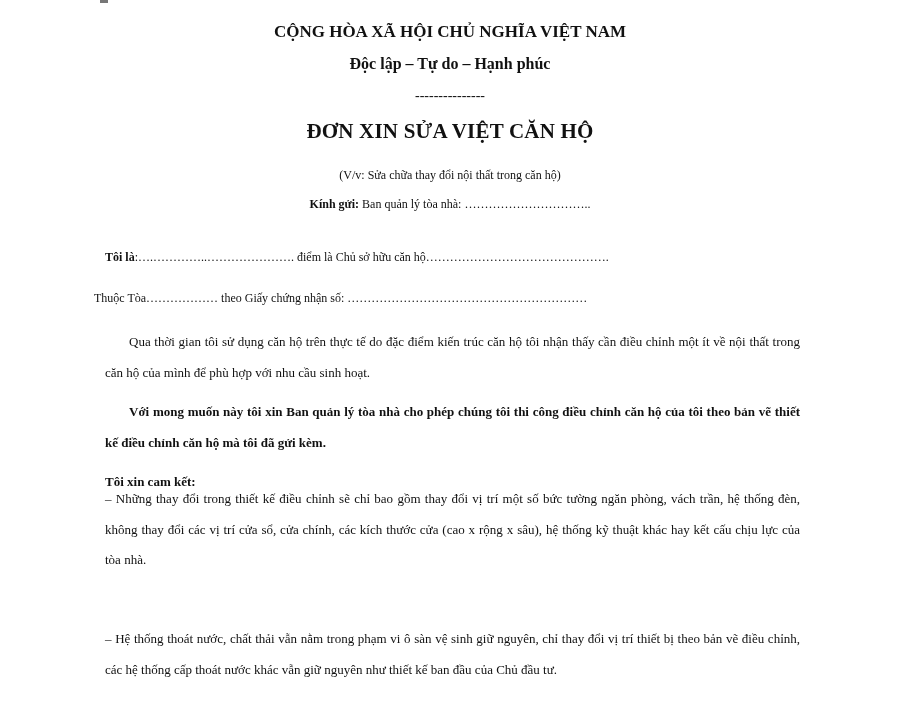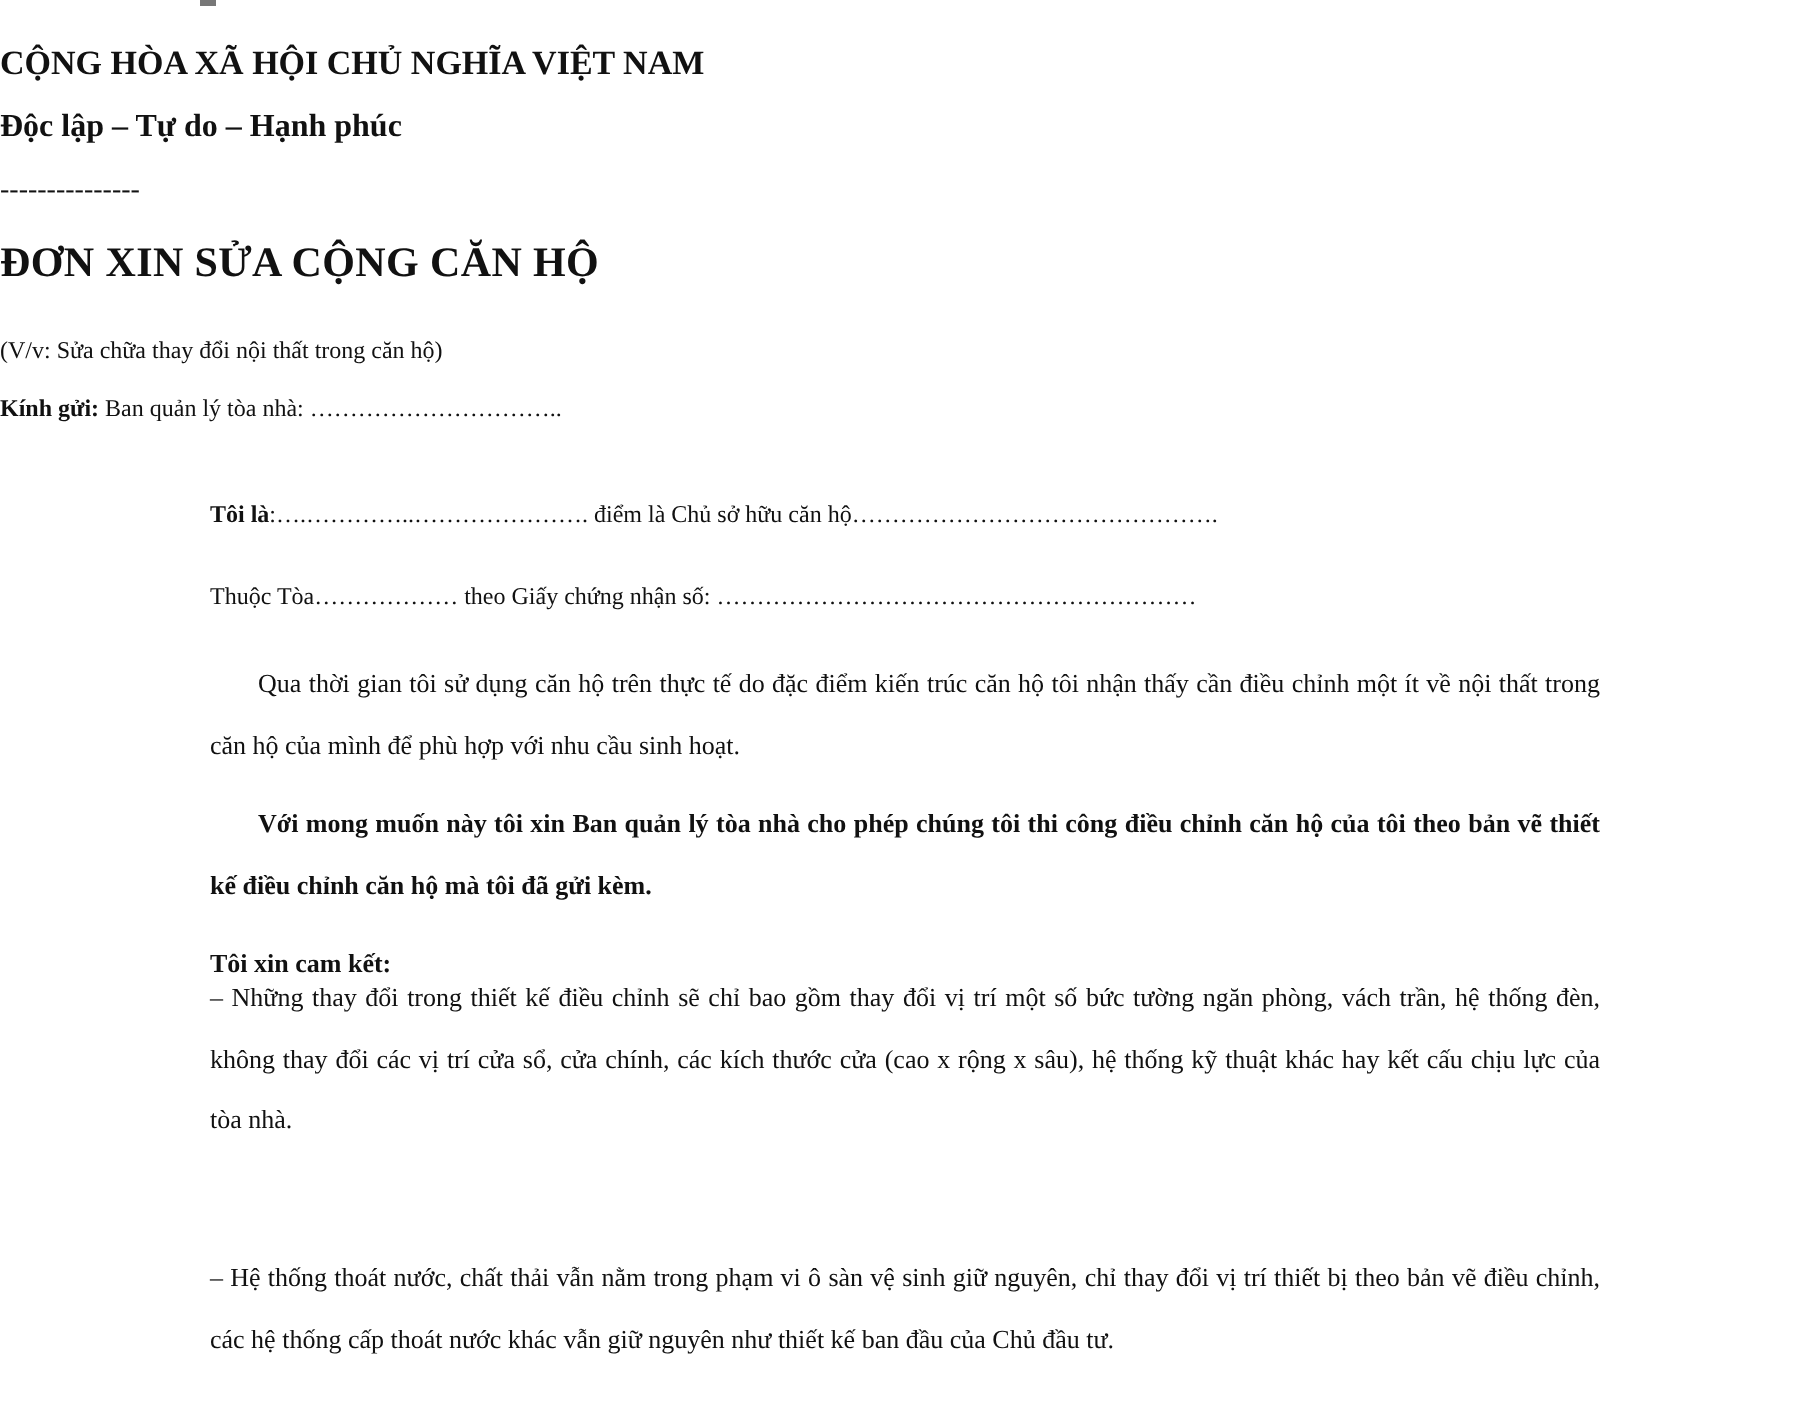--- a/index.html
+++ b/index.html
@@ -6,21 +6,21 @@
     body {
       width: 900px; height: 710px; overflow: hidden; position: relative;
       font-family: "Liberation Serif", "DejaVu Serif", serif;
       color: #111111;
     }
     .corner-mark {
       position: absolute; left: 100px; top: 0; width: 8px; height: 3px;
       background: #777;
     }
     .page { position: absolute; left: 0; top: 0; width: 900px; }
-    .center { }
+    .center { text-align: center; }
     .line { position: absolute; left: 0; width: 900px; font-size: 12px; white-space: nowrap; }
     .bold { font-weight: bold; }
     .h1 { font-size: 17px; font-weight: bold; }
     .h2 { font-size: 16px; font-weight: bold; }
     .title { font-size: 21px; font-weight: bold; letter-spacing: 0.2px; }
     .para { position: absolute; left: 105px; width: 695px; font-size: 13px; line-height: 30.5px; text-align: justify; }
     .para p { margin: 0; }
     .indent { text-indent: 24px; }
     .dashes { font-size: 14px; letter-spacing: 0px; }
   </style>
@@ -28,32 +28,32 @@
 <body>
 
 <div class="corner-mark"></div>
 
 <div class="page">
 
   <div class="line center h1" style="top:22px;">CỘNG HÒA XÃ HỘI CHỦ NGHĨA VIỆT NAM</div>
   <div class="line center h2" style="top:55px;">Độc lập – Tự do – Hạnh phúc</div>
   <div class="line center dashes" style="top:88px;">---------------</div>
 
-  <div class="line center title" style="top:119px;">ĐƠN XIN SỬA CỘNG CĂN HỘ</div>
+  <div class="line center title" style="top:119px;">ĐƠN XIN SỬA VIỆT CĂN HỘ</div>
   <div class="line center" style="top:168px;">(V/v: Sửa chữa thay đổi nội thất trong căn hộ)</div>
 
   <div class="line center" style="top:197px;">
     <span class="bold">Kính gửi:</span><span> Ban quản lý tòa nhà: …………………………..</span>
   </div>
 
   <div class="line" style="top:250px; left:105px; width:700px;">
     <span class="bold">Tôi là</span><span>:….…………..…………………. điểm là Chủ sở hữu căn hộ……………………………………….</span>
   </div>
 
-  <div class="line" style="top:291px; left:105px; width:700px;">Thuộc Tòa……………… theo Giấy chứng nhận số: ……………………………………………………</div>
+  <div class="line" style="top:291px; left:94px; width:700px;">Thuộc Tòa……………… theo Giấy chứng nhận số: ……………………………………………………</div>
 
   <div class="para" style="top:327px;">
     <p class="indent">Qua thời gian tôi sử dụng căn hộ trên thực tế do đặc điểm kiến trúc căn hộ tôi nhận thấy cần điều chỉnh một ít về nội thất trong căn hộ của mình để phù hợp với nhu cầu sinh hoạt.</p>
   </div>
 
   <div class="para" style="top:397px;font-weight:bold;">
     <p class="indent">Với mong muốn này tôi xin Ban quản lý tòa nhà cho phép chúng tôi thi công điều chỉnh căn hộ của tôi theo bản vẽ thiết kế điều chỉnh căn hộ mà tôi đã gửi kèm.</p>
   </div>
 
   <div class="para bold" style="top:467px;">Tôi xin cam kết:</div>

